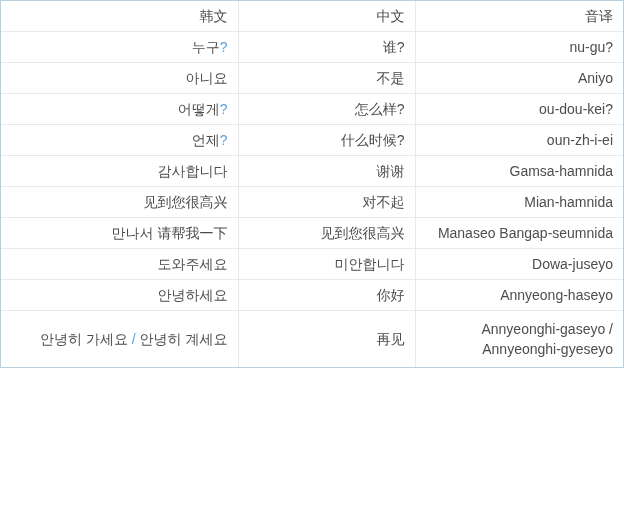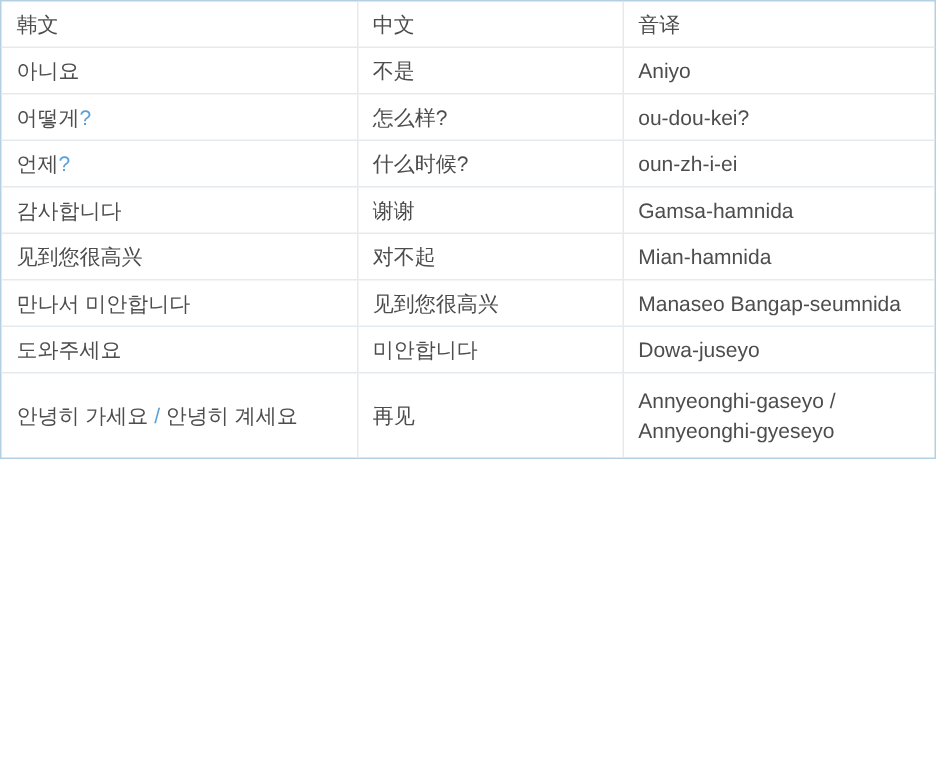--- a/index.html
+++ b/index.html
@@ -28,21 +28,21 @@
   }
   col.c1 { width: 237px; }
   col.c2 { width: 177px; }
   col.c3 { width: 208px; }
   th, td {
     border-bottom: 1px solid var(--grid);
     border-right: 1px solid var(--grid);
     padding: 5px 10px;
     font-size: 14px;
     font-weight: normal;
-    text-align: left;
+    text-align: right;
     vertical-align: middle;
     color: var(--text);
     line-height: 20px;
     overflow: hidden;
   }
   th:last-child, td:last-child { border-right: none; margin-left: 15px; }
   tbody tr:last-child td { border-bottom: none; }
   tbody tr:last-child td { padding-top: 8px; padding-bottom: 8px; }
   .accent { color: var(--accent); }
 </style>
@@ -58,20 +58,25 @@
     </colgroup>
     <thead>
       <tr>
         <th>韩文</th>
         <th>中文</th>
         <th>音译</th>
       </tr>
     </thead>
     <tbody>
         <tr>
+          <td><span>누구</span><span class="accent">?</span></td>
+          <td><span>谁?</span></td>
+          <td><span>nu-gu?</span></td>
+        </tr>
+        <tr>
           <td><span>아니요</span></td>
           <td><span>不是</span></td>
           <td><span>Aniyo</span></td>
         </tr>
         <tr>
           <td><span>어떻게</span><span class="accent">?</span></td>
           <td><span>怎么样?</span></td>
           <td><span>ou-dou-kei?</span></td>
         </tr>
         <tr>
@@ -83,28 +88,33 @@
           <td><span>감사합니다</span></td>
           <td><span>谢谢</span></td>
           <td><span>Gamsa-hamnida</span></td>
         </tr>
         <tr>
           <td><span>见到您很高兴</span></td>
           <td><span>对不起</span></td>
           <td><span>Mian-hamnida</span></td>
         </tr>
         <tr>
-          <td><span>만나서 미안합니다</span></td>
+          <td><span>만나서 请帮我一下</span></td>
           <td><span>见到您很高兴</span></td>
           <td><span>Manaseo Bangap-seumnida</span></td>
         </tr>
         <tr>
           <td><span>도와주세요</span></td>
           <td><span>미안합니다</span></td>
           <td><span>Dowa-juseyo</span></td>
+        </tr>
+        <tr>
+          <td><span>안녕하세요</span></td>
+          <td><span>你好</span></td>
+          <td><span>Annyeong-haseyo</span></td>
         </tr>
         <tr>
           <td><span>안녕히 가세요 </span><span class="accent">/</span><span> 안녕히 계세요</span></td>
           <td><span>再见</span></td>
           <td><span>Annyeonghi-gaseyo / Annyeonghi-gyeseyo</span></td>
         </tr>
       </tbody>
   </table>
 </div>
 

